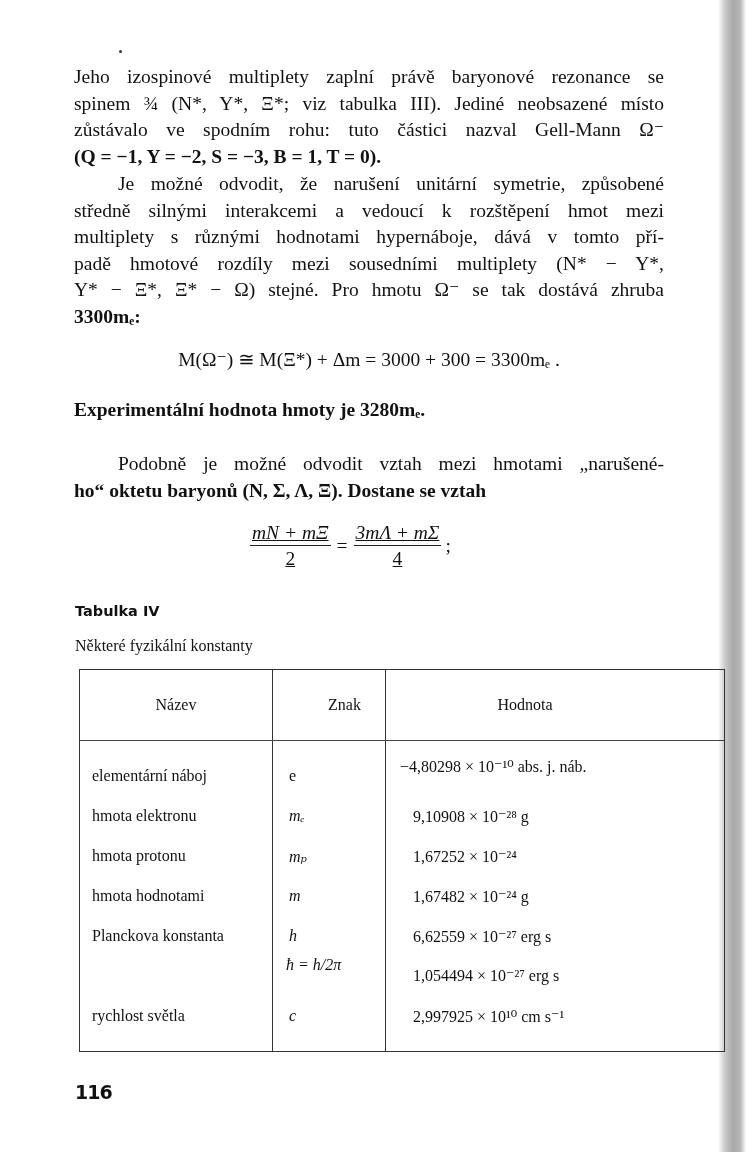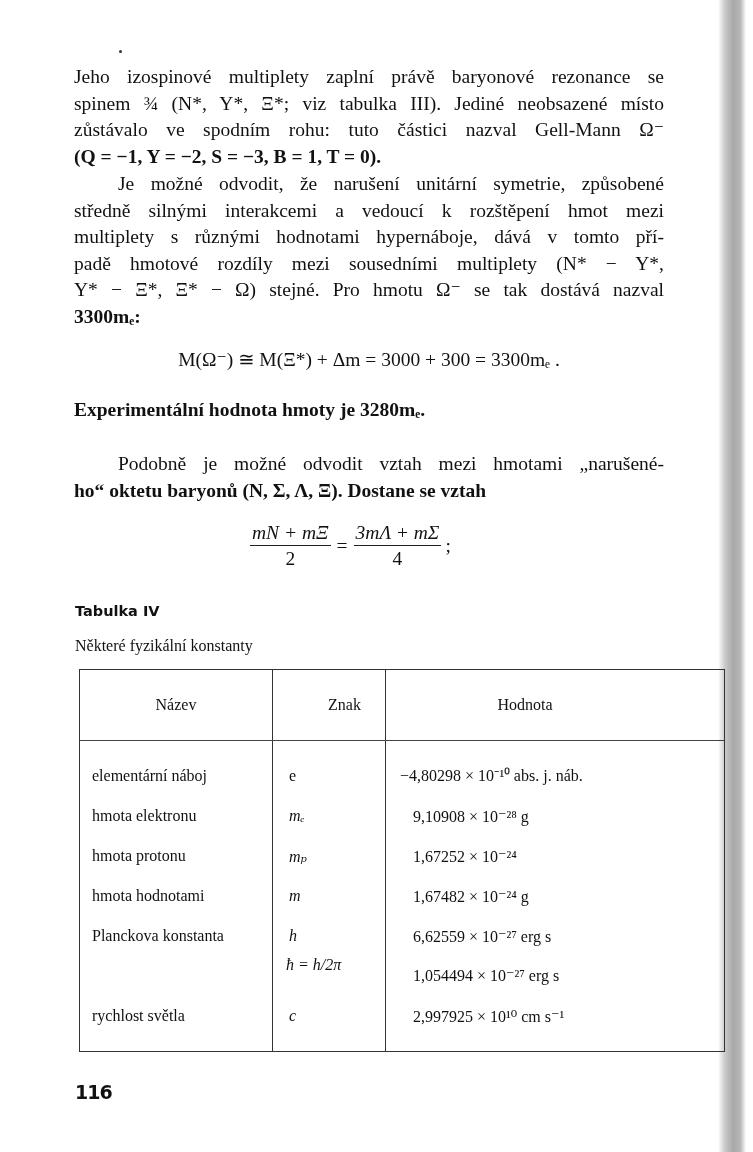--- a/index.html
+++ b/index.html
@@ -20,21 +20,21 @@
   .line { display:block; text-align:justify; text-align-last:justify; }
   .last { text-align-last:left;font-weight:bold; }
   .eq1 {
     position:absolute; left:74px; width:590px; top:348px;
     text-align:center; font-size:19.5px;
   }
   .eq2 {
     position:absolute; left:250px; top:522px; font-size:19.5px;
     display:flex; align-items:center;
   }
-  .frac { display:inline-flex; flex-direction:column; align-items:center; }
+  .frac { display:inline-flex; flex-direction:column; align-items:center;text-decoration:underline; }
   .frac .num { padding:0 2px 1px; border-bottom:1.5px solid #222; }
   .frac .den { padding-top:2px; }
   .eqs { margin:0 6px; }
   .tab-title {
     position:absolute; left:75px; top:603px;
     font-family:"DejaVu Sans", sans-serif; font-weight:bold; font-size:14.5px;
   }
   .tab-caption {
     position:absolute; left:75px; top:637px; font-size:16px;
   }
@@ -62,21 +62,21 @@
   <span class="line">spinem ¾ (N*, Y*, Ξ*; viz tabulka III). Jediné neobsazené místo</span>
   <span class="line">zůstávalo ve spodním rohu: tuto částici nazval Gell-Mann Ω⁻</span>
   <span class="line last">(Q = −1, Y = −2, S = −3, B = 1, T = 0).</span>
 </div>
 
 <div class="text" style="top:171px;">
   <span class="line" style="padding-left:44px;">Je možné odvodit, že narušení unitární symetrie, způsobené</span>
   <span class="line">středně silnými interakcemi a vedoucí k rozštěpení hmot mezi</span>
   <span class="line">multiplety s různými hodnotami hypernáboje, dává v tomto pří-</span>
   <span class="line">padě hmotové rozdíly mezi sousedními multiplety (N* − Y*,</span>
-  <span class="line">Y* − Ξ*, Ξ* − Ω) stejné. Pro hmotu Ω⁻ se tak dostává nazval</span>
+  <span class="line">Y* − Ξ*, Ξ* − Ω) stejné. Pro hmotu Ω⁻ se tak dostává zhruba</span>
   <span class="line last">3300mₑ:</span>
 </div>
 
 <div class="eq1">M(Ω⁻) ≅ M(Ξ*) + Δm = 3000 + 300 = 3300mₑ .</div>
 
 <div class="text" style="top:397px;">
   <span class="line last">Experimentální hodnota hmoty je 3280mₑ.</span>
 </div>
 
 <div class="text" style="top:451px;">
@@ -104,21 +104,21 @@
   <div class="vline" style="left:192px;"></div>
   <div class="vline" style="left:305px;"></div>
   <div class="hline" style="top:70px;"></div>
 
   <div class="th" style="left:0;width:192px;">Název</div>
   <div class="th" style="left:192px;width:113px;margin-left:16px;">Znak</div>
   <div class="th" style="left:305px;width:280px;">Hodnota</div>
 
   <div class="cell" style="left:12px;top:97px;">elementární náboj</div>
   <div class="cell" style="left:209px;top:97px;">e</div>
-  <div class="cell" style="left:320px;top:94px;font-family:Liberation Serif, serif;">−4,80298 × 10⁻¹⁰ abs. j. náb.</div>
+  <div class="cell" style="left:320px;top:87px;">−4,80298 × 10⁻¹⁰ abs. j. náb.</div>
 
   <div class="cell" style="left:12px;top:137px;">hmota elektronu</div>
   <div class="cell" style="left:209px;top:137px;font-style:italic;">mₑ</div>
   <div class="cell" style="left:333px;top:137px;">9,10908 × 10⁻²⁸ g</div>
 
   <div class="cell" style="left:12px;top:177px;">hmota protonu</div>
   <div class="cell" style="left:209px;top:177px;font-style:italic;">mₚ</div>
   <div class="cell" style="left:333px;top:177px;">1,67252 × 10⁻²⁴</div>
 
   <div class="cell" style="left:12px;top:217px;">hmota hodnotami</div>

